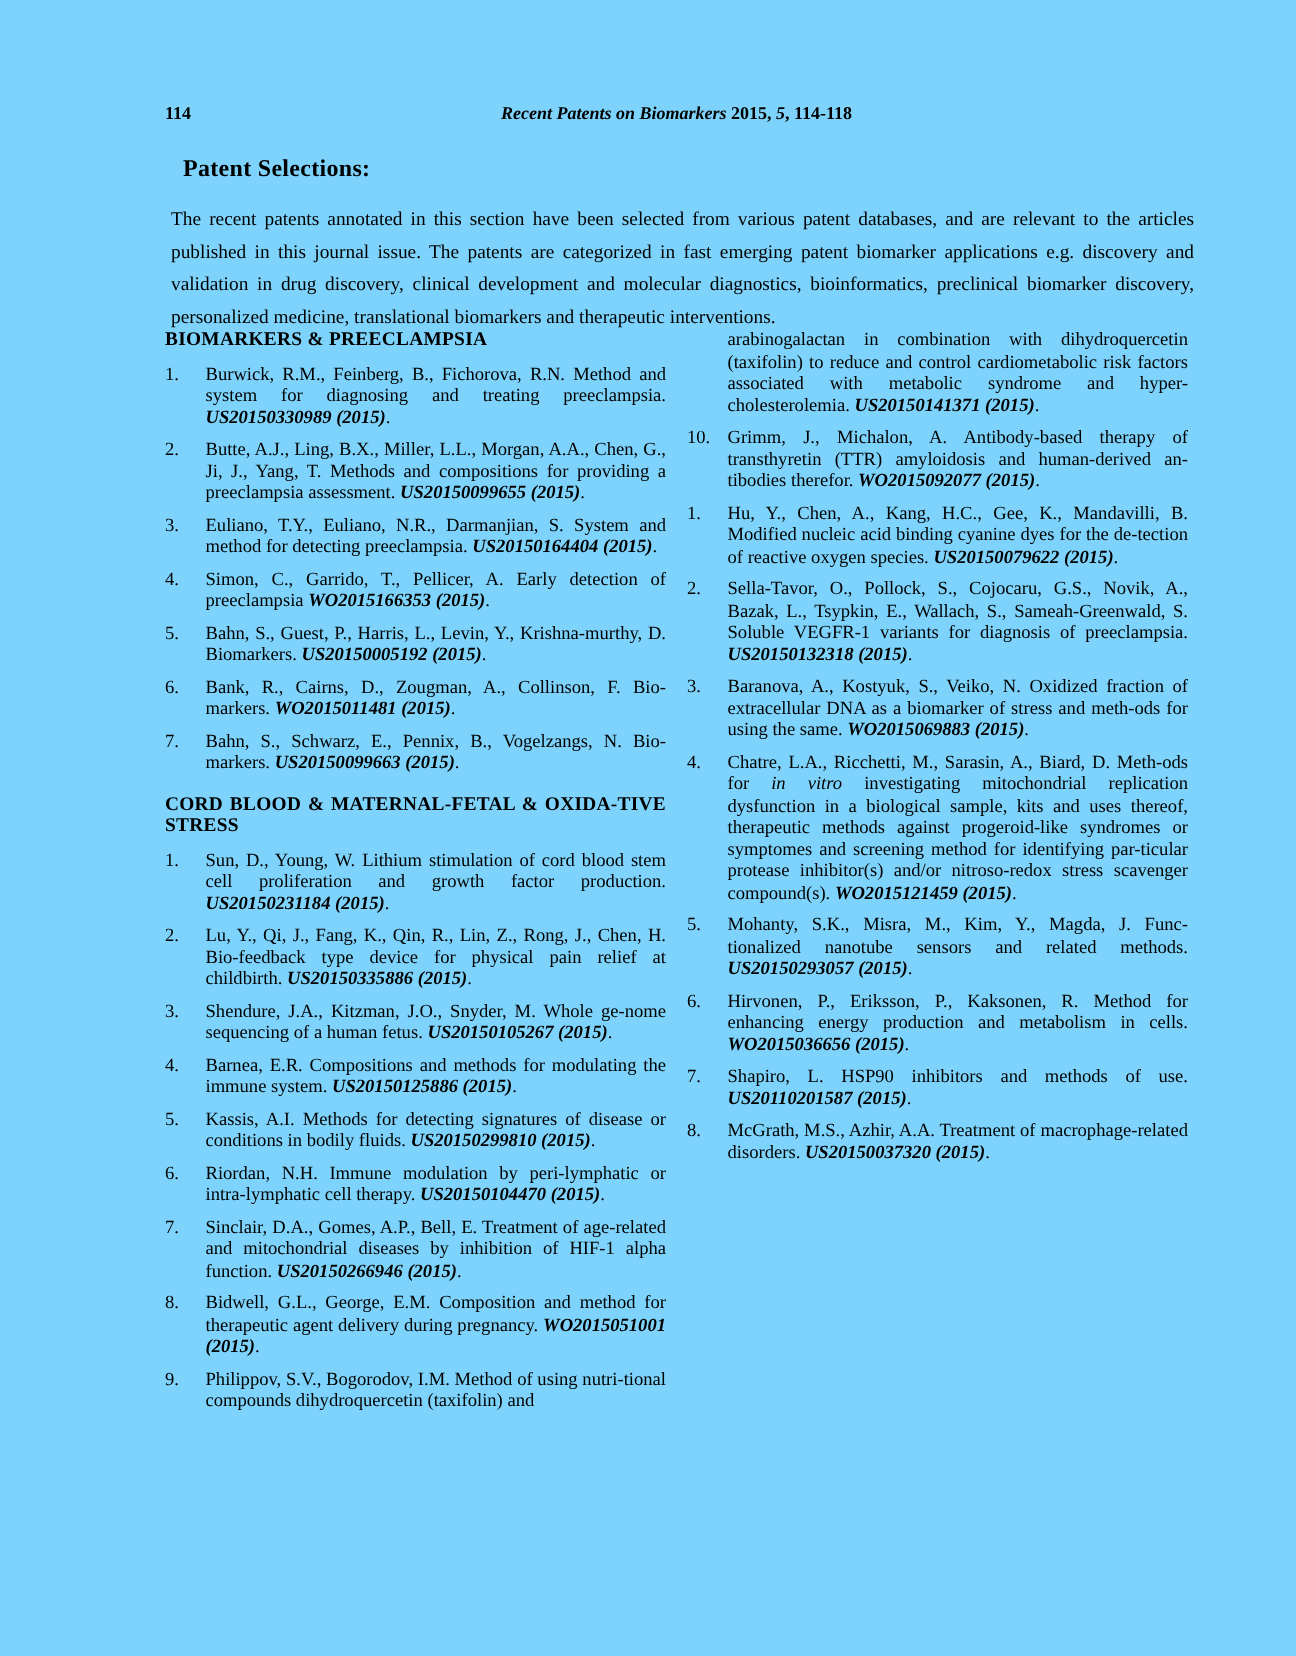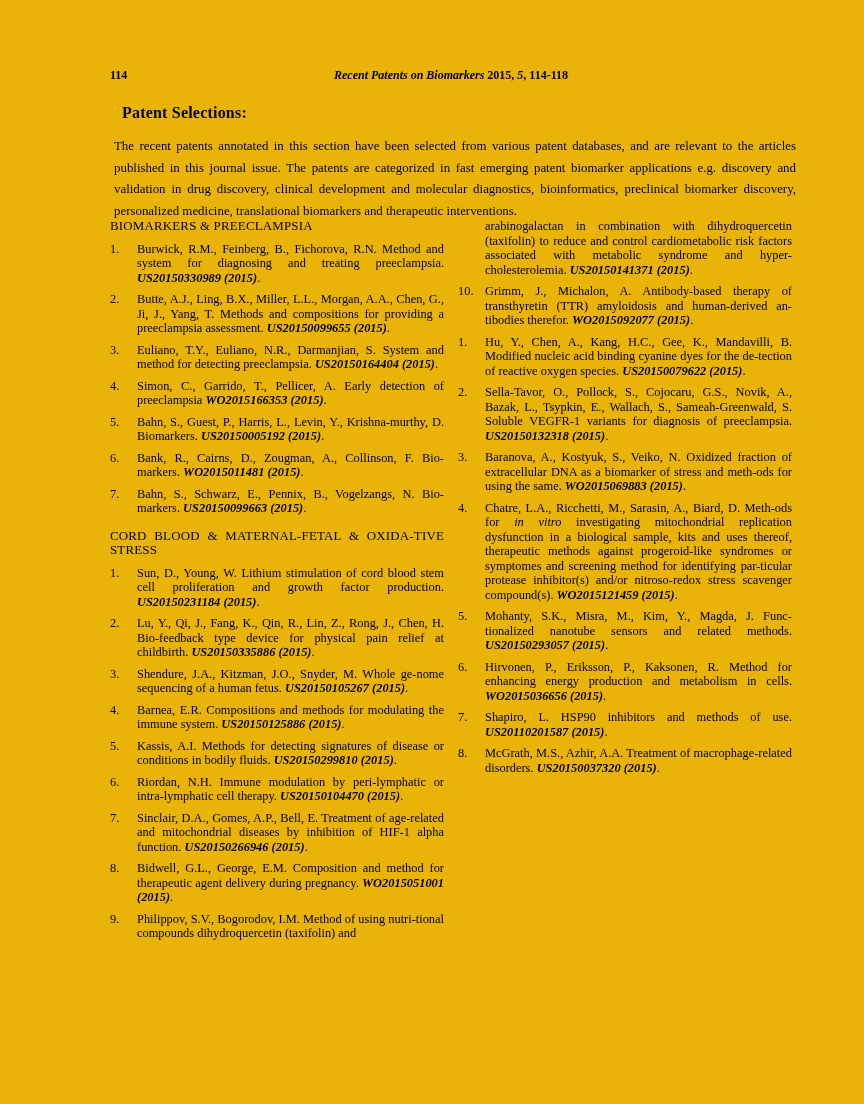--- a/index.html
+++ b/index.html
@@ -4,21 +4,21 @@
 <style>
   * { box-sizing: border-box; }
   html, body { margin: 0; padding: 0; }
   body {
     width: 864px; height: 1104px;
     background: #ffffff; color: #000000;
     font-family: "Liberation Serif", "DejaVu Serif", serif;
     position: relative;
     -webkit-font-smoothing: antialiased;
   }
-  .page { position: absolute; inset: 0; background: #eab308; overflow: hidden; }
+  .page { position: absolute; inset: 0; background: #7dd3fc; overflow: hidden; }
 
   .header {
     position: absolute; top: 68px; left: 110px; width: 682px;
     text-align: center; font-size: 12px; font-weight: bold;
   }
   .header .pagenum { position: absolute; left: 0; top: 0; }
   .header .ital { font-style: italic; }
 
   .title {
     position: absolute; top: 92px; left: 110px; margin: 12px;
@@ -30,21 +30,21 @@
     font-size: 12.9px; line-height: 21.6px; text-align: justify;
   }
 
   .columns {
     position: absolute; top: 219px; left: 110px; width: 682px;
     display: flex; justify-content: space-between;
   }
   .col { width: 334px; font-size: 12.4px; line-height: 14.5px; }
 
   .sec-heading {
-    font-weight: normal; font-size: 12.9px; letter-spacing: 0.2px;
+    font-weight: bold; font-size: 12.9px; letter-spacing: 0.2px;
     margin: 13px 0 8px 0; text-align: justify;
   }
   .col > .sec-heading:first-child { margin-top: 0; }
 
   .ref {
     position: relative; padding-left: 27px; margin: 0 0 7px 0;
     text-align: justify;
   }
   .ref .num { position: absolute; left: 0; top: 0; }
   .seg-n { font-style: normal; }

